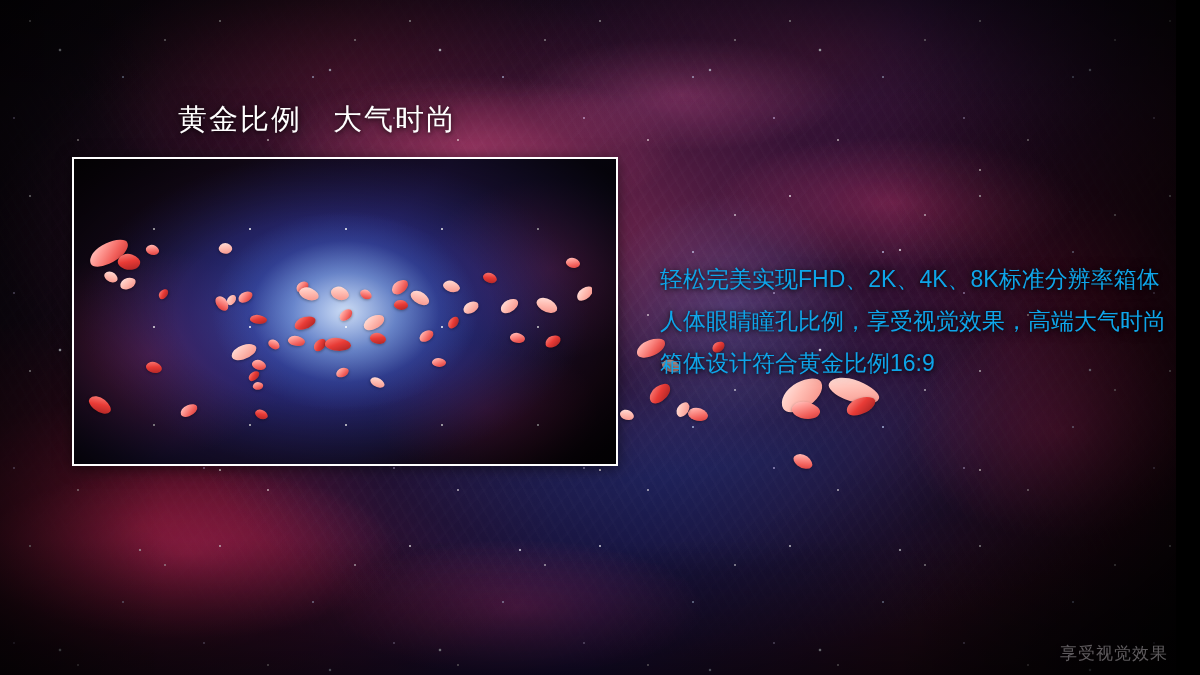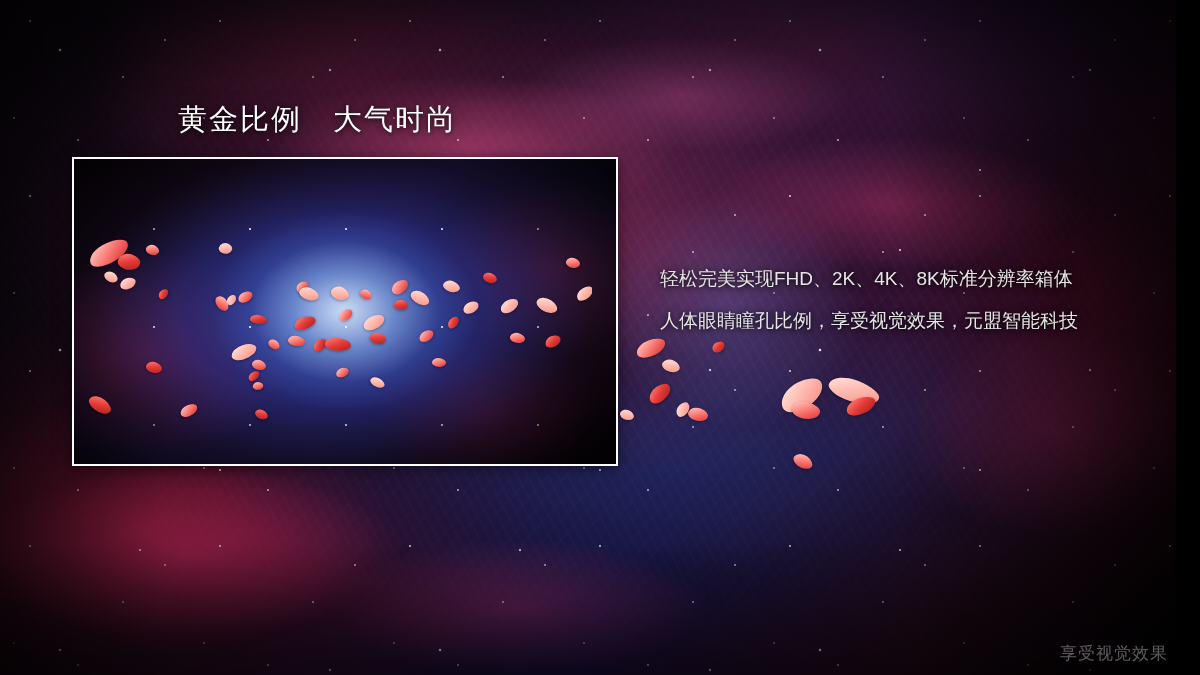--- a/index.html
+++ b/index.html
@@ -162,22 +162,22 @@
   .petal.deep {
     background: linear-gradient(150deg, #ff8f88 0%, #e83b36 48%, #9e1f20 100%);
   }
 
   
   #body-copy {
     position: absolute;
     left: 660px;
     top: 258px;
     width: 530px;
-    color: #e5e5e5;
-    font-size: 19px;
+    color: #0ea5e9;
+    font-size: 23px;
     line-height: 42px;
     white-space: pre;
     text-shadow: 0 1px 4px rgba(0,0,0,0.8), 0 0 12px rgba(0,0,0,0.55);
   }
   #body-copy .line { display: block; }
 
   
   #watermark {
     position: absolute;
     right: 8px;
@@ -267,16 +267,16 @@
       <div class="petal pale" style="left: 675px; top: 404px; width: 16px; height: 11px; transform: rotate(-44deg);"></div>
       <div class="petal pale" style="left: 779px; top: 382px; width: 46px; height: 26px; transform: rotate(-28deg);"></div>
       <div class="petal" style="left: 792px; top: 402px; width: 28px; height: 17px; transform: rotate(16deg);"></div>
       <div class="petal pale" style="left: 828px; top: 380px; width: 52px; height: 22px; transform: rotate(22deg);"></div>
       <div class="petal deep" style="left: 846px; top: 398px; width: 30px; height: 16px; transform: rotate(-16deg);"></div>
       <div class="petal" style="left: 793px; top: 455px; width: 20px; height: 13px; transform: rotate(38deg);"></div>
       <div class="petal deep" style="left: 712px; top: 342px; width: 13px; height: 10px; transform: rotate(-20deg);"></div>
       <div class="petal pale" style="left: 620px; top: 410px; width: 14px; height: 10px; transform: rotate(30deg);"></div>
     </div>
 
-  <div id="body-copy"><span class="line">轻松完美实现FHD、2K、4K、8K标准分辨率箱体</span><span class="line">人体眼睛瞳孔比例，享受视觉效果，元盟智能科技</span></div>
+  <div id="body-copy"><span class="line">轻松完美实现FHD、2K、4K、8K标准分辨率箱体</span><span class="line">人体眼睛瞳孔比例，享受视觉效果，高端大气时尚</span><span class="line">箱体设计符合黄金比例16:9</span></div>
 
   <div id="watermark">享受视觉效果</div>
 </div>
 
 </body></html>

